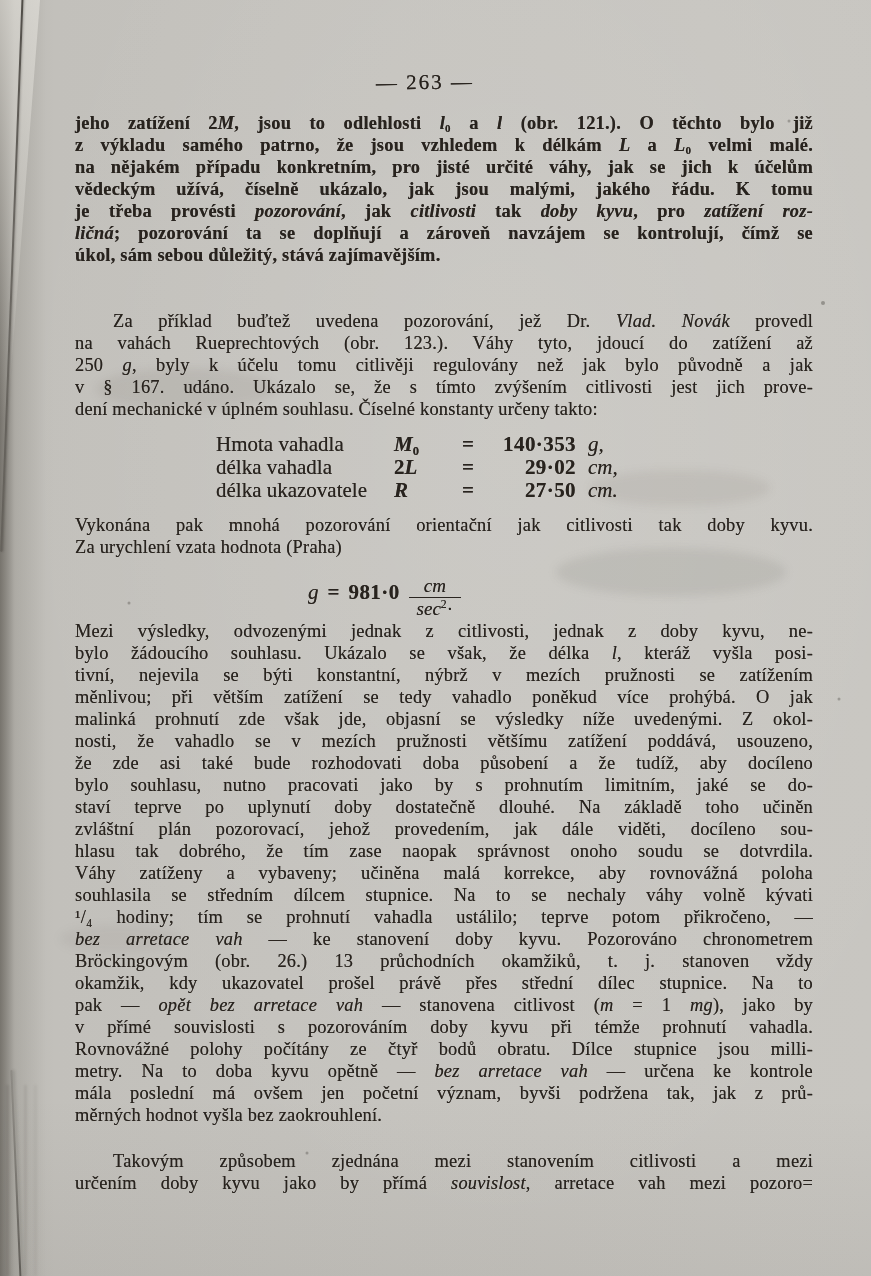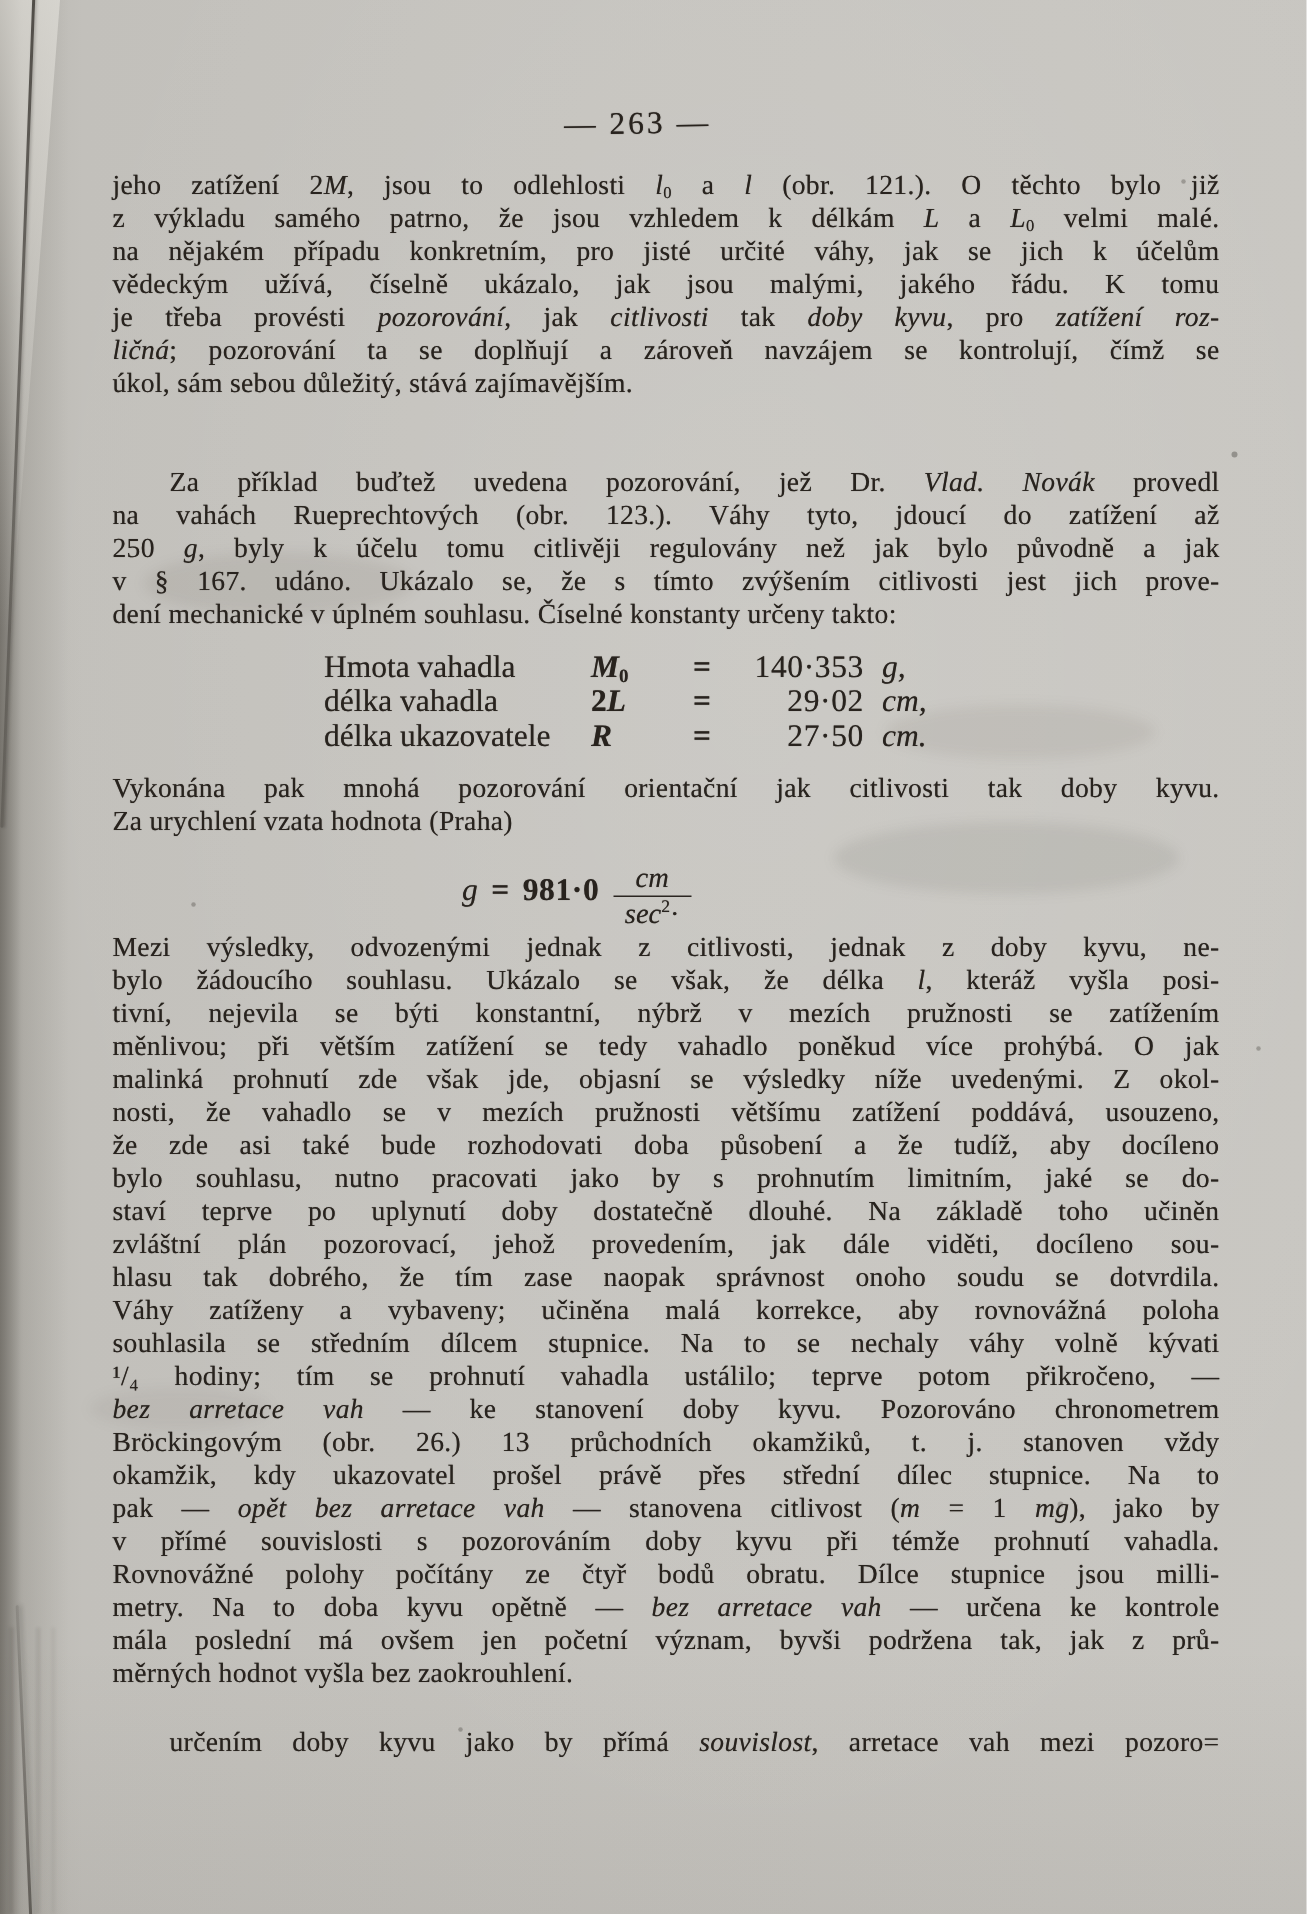--- a/index.html
+++ b/index.html
@@ -40,37 +40,37 @@
   
   .page-number{position:absolute;top:70px;left:75px;width:700px;text-align:center;
     font-size:21px;letter-spacing:2px;transform:rotate(-0.8deg);
     text-shadow:0 0 0.6px rgba(40,35,30,0.8);}
   .para{position:absolute;left:75px;width:738px;font-size:18.4px;
     text-shadow:0 0 0.5px rgba(40,35,30,0.65);letter-spacing:0.012em;}
   .line{height:22px;line-height:22px;text-align:justify;text-align-last:justify;overflow:visible;white-space:nowrap;}
   .line.end{text-align-last:left;white-space:normal;}
   .line .it{font-style:italic;}
   .line sub{font-size:0.6em;vertical-align:-0.28em;}
-  #p1{top:112px;}
+  #p1{top:112px;font-weight:bold;}
   #p2{top:310px;}
   #p3{top:514px;}
   #p4{top:620px;}
   #p5{top:1150px;}
   .indent .line:first-child{text-indent:38px;}
 
   
   .ctable{position:absolute;left:61px;top:433px;width:738px;font-size:21px;
     text-shadow:0 0 0.5px rgba(40,35,30,0.65);}
   .trow{display:flex;height:23px;line-height:23px;padding-left:155px;}
   .trow .lbl{width:178px;}
   .trow .sym{width:54px;text-align:left;font-weight:700;}
   .trow .sym .it{font-style:italic;}
   .trow .sym sub{font-size:0.6em;vertical-align:-0.28em;}
   .trow .eq{width:40px;text-align:center;font-weight:700;}
-  .trow .val{width:88px;text-align:right;font-weight:400;letter-spacing:0.02em;}
+  .trow .val{width:88px;text-align:right;font-weight:700;letter-spacing:0.02em;}
   .trow .unit{margin-left:12px;font-style:italic;}
 
   
   .formula{position:absolute;left:308px;top:566px;display:flex;align-items:center;
     font-size:21px;text-shadow:0 0 0.5px rgba(40,35,30,0.65);}
   .formula .it{font-style:italic;}
   .f-lhs{margin-right:9px;}
   .f-eq{font-weight:700;margin-right:9px;}
   .f-coef{margin-right:9px;font-weight:600;letter-spacing:0.02em;}
   .frac{display:inline-flex;flex-direction:column;align-items:center;font-size:19px;line-height:1.06;margin-top:10px;}
@@ -137,20 +137,21 @@
       <div class="line"><span>Bröckingovým (obr. 26.) 13 průchodních okamžiků, t. j. stanoven vždy</span></div>
       <div class="line"><span>okamžik, kdy ukazovatel prošel právě přes střední dílec stupnice. Na to</span></div>
       <div class="line"><span>pak — </span><span class="it">opět bez arretace vah</span><span> — stanovena citlivost (</span><span class="it">m</span><span> = 1 </span><span class="it">mg</span><span>), jako by</span></div>
       <div class="line"><span>v přímé souvislosti s pozorováním doby kyvu při témže prohnutí vahadla.</span></div>
       <div class="line"><span>Rovnovážné polohy počítány ze čtyř bodů obratu. Dílce stupnice jsou milli-</span></div>
       <div class="line"><span>metry. Na to doba kyvu opětně — </span><span class="it">bez arretace vah</span><span> — určena ke kontrole</span></div>
       <div class="line"><span>mála poslední má ovšem jen početní význam, byvši podržena tak, jak z prů-</span></div>
       <div class="line end"><span>měrných hodnot vyšla bez zaokrouhlení.</span></div>
     </div>
   <div class="para indent" id="p5">
+      <div class="line"><span>Takovým způsobem zjednána mezi stanovením citlivosti a mezi</span></div>
       <div class="line"><span>určením doby kyvu jako by přímá </span><span class="it">souvislost</span><span>, arretace vah mezi pozoro=</span></div>
     </div>
 
   <div class="ctable">
       <div class="trow">
         <span class="lbl">Hmota vahadla</span>
         <span class="sym"><span class="it">M</span><sub>0</sub></span>
         <span class="eq">=</span>
         <span class="val">140·353</span>
         <span class="unit">g,</span>

